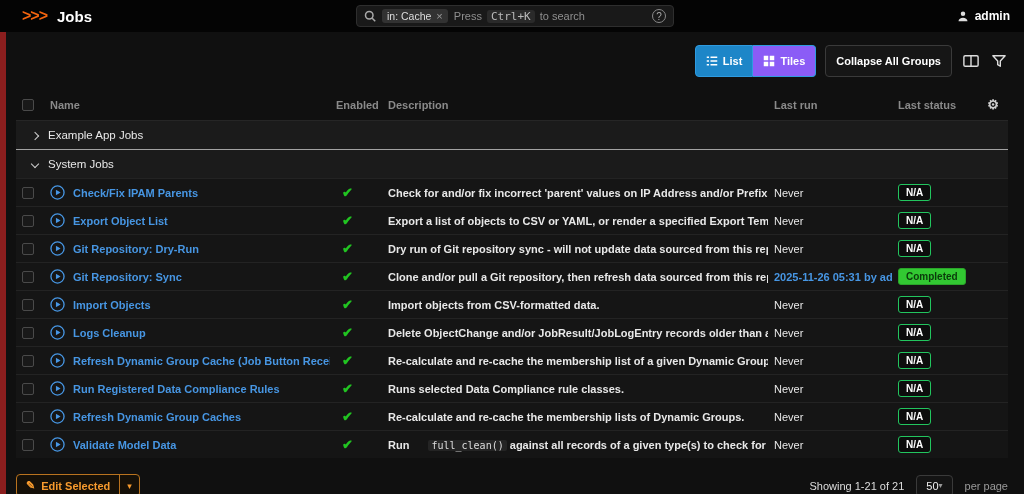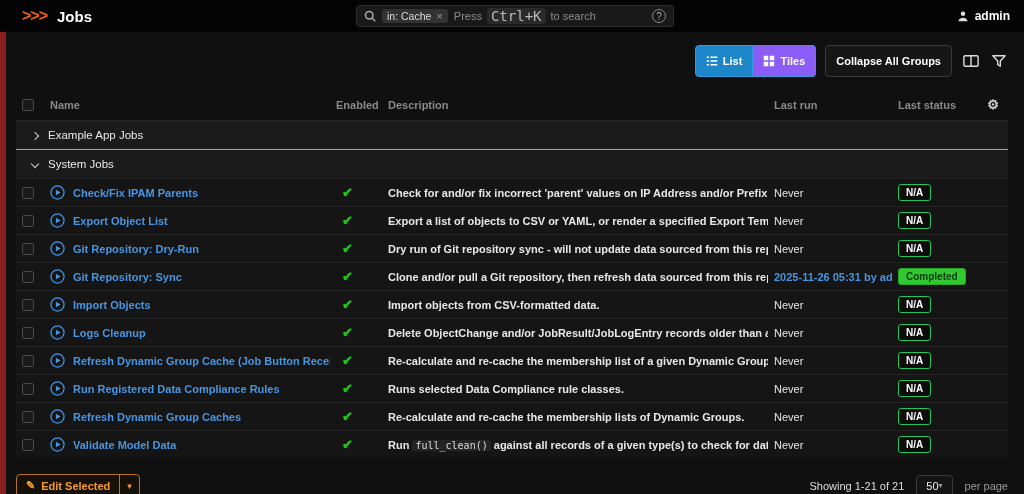--- a/index.html
+++ b/index.html
@@ -11,21 +11,21 @@
   
   .navbar { height:32px; background:#040404; display:flex; align-items:center; padding:0 14px 0 22px; position:relative; }
   .logo { color:#f4640e; font-weight:bold; font-size:16px; letter-spacing:-1px; margin-right:10px; }
   .page-title { color:#ffffff; font-weight:bold; font-size:15px; }
   .searchbox { position:absolute; left:356px; top:5px; width:318px; height:22px; background:#191919;
                border:1px solid #2e2e2e; border-radius:4px; display:flex; align-items:center; padding:0 7px; gap:6px; }
   .scope-tag { background:#323232; color:#dddddd; font-size:10.5px; border-radius:3px; padding:1px 5px;
                display:flex; gap:5px; align-items:center; white-space:nowrap; }
   .tag-x { color:#9a9a9a; font-size:11px; cursor:pointer; }
   .search-prompt { color:#8f8f8f; font-size:11px; display:flex; gap:5px; align-items:center; flex:1; white-space:nowrap; }
-  kbd { font-family:"DejaVu Sans Mono", monospace; font-size:14px; background:#2a2a2a; border-radius:3px; padding:0 4px; color:#bbbbbb; }
+  kbd { font-family:"DejaVu Sans Mono", monospace; font-size:11px; background:#2a2a2a; border-radius:3px; padding:0 4px; color:#bbbbbb; }
   .help { width:14px; height:14px; border:1px solid #8a8a8a; border-radius:50%; color:#aaaaaa; font-size:10px;
           display:flex; align-items:center; justify-content:center; flex:0 0 auto; cursor:pointer; }
   .nav-right { margin-left:auto; display:flex; align-items:center; gap:6px; color:#ffffff; font-size:12px; font-weight:bold; cursor:pointer; }
 
   
   .toolbar { display:flex; justify-content:flex-end; align-items:center; gap:9px; margin:13px 16px 0; }
   .seg { display:flex; }
   .btn { font-size:11px; font-weight:bold; height:32px; display:flex; align-items:center; gap:5px;
          padding:0 10px; color:#ffffff; cursor:pointer; }
   .btn-list  { background:#1d86c8; border:1px solid #2e9be0; border-radius:4px 0 0 4px; }
@@ -46,21 +46,21 @@
   .job-link { color:#4796e3; font-weight:bold; font-size:11px; text-decoration:none; cursor:pointer; }
   .col-enabled-td { text-align:left; padding-left:12px !important; }
   .enabled-check { color:#21c421; font-weight:bold; font-size:13px; }
   .col-desc { font-weight:bold; }
   .muted { color:#8a8a8a; }
   .lastrun-link { color:#4796e3; font-weight:bold; cursor:pointer; }
   .badge { display:inline-block; font-size:10px; font-weight:bold; padding:2px 7px; border-radius:3px; }
   .badge-na { background:#0d0d0d; color:#ffffff; border:1px solid #22c55e; }
   .badge-success { background:#32c832; color:#0b3b0b; border:1px solid #2aa52a; }
   code { font-family:"DejaVu Sans Mono", monospace; font-size:10px; background:#242424; padding:0 3px;
-         border-radius:2px; color:#dddddd; font-weight:normal; }
+         border-radius:2px; color:#dddddd; font-weight:normal;margin-left:16px; }
   .checkbox { display:inline-block; width:12px; height:12px; background:#191919; border:1px solid #4a4a4a;
               border-radius:2px; cursor:pointer; vertical-align:middle; }
   .chev { display:inline-block; width:6px; height:6px; border-right:1.6px solid #cfcfcf; border-bottom:1.6px solid #cfcfcf;
           margin-right:10px; vertical-align:middle; }
   .chev.right { transform:rotate(-45deg); }
   .chev.down  { transform:rotate(45deg); margin-bottom:2px; }
   .play-icon { display:flex; align-items:center; cursor:pointer; flex:0 0 auto; }
   .gear-icon { color:#cfcfcf; font-size:13px; cursor:pointer; }
 
   

